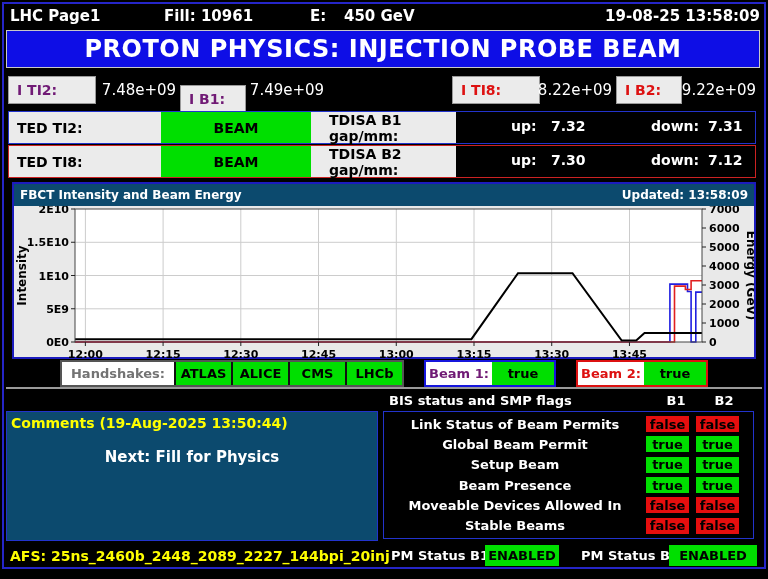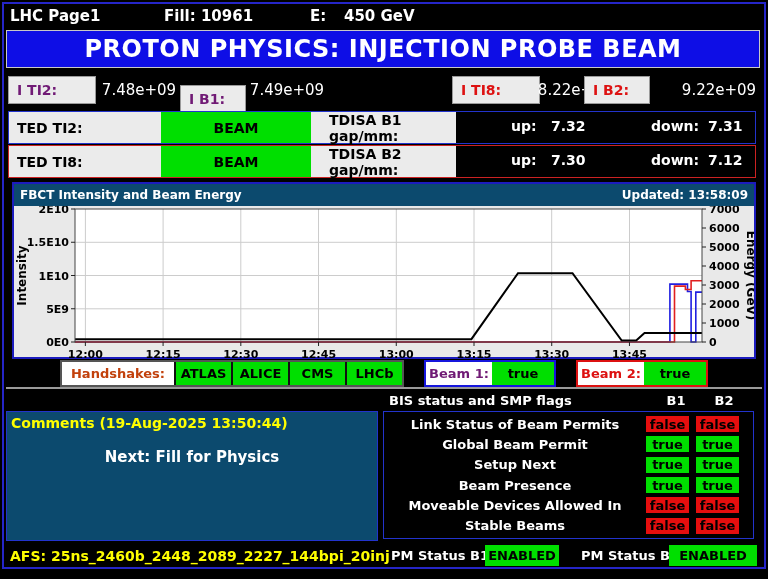--- a/index.html
+++ b/index.html
@@ -47,21 +47,21 @@
                   justify-content:space-between;padding:0 6px;font-size:12px;font-weight:bold;color:#fff;}
   .chart-body{position:relative;width:740px;height:156px;}
   .chart-body svg{position:absolute;left:0;top:0;}
   .tick{font:bold 11px "DejaVu Sans",sans-serif;fill:#000;}
   .axis-title{font:bold 12px "DejaVu Sans",sans-serif;fill:#000;}
 
   
   .hs-row{position:absolute;left:0;top:361px;width:768px;height:25px;display:flex;
           align-items:center;justify-content:center;gap:20px;}
   .hs-group{display:flex;height:23px;background:#fff;border:2px solid #555;}
-  .hs-label{color:#c2410c;font-size:13px;font-weight:bold;display:flex;align-items:center;padding:0 9px;}
+  .hs-label{color:#737373;font-size:13px;font-weight:bold;display:flex;align-items:center;padding:0 9px;}
   .hs-exp{width:55px;background:#00df00;border-left:2px solid #111;color:#000;font-size:13px;
           font-weight:bold;display:flex;align-items:center;justify-content:center;}
   .beam-group{display:flex;height:23px;}
   .bg-blue{border:2px solid #1616dd;} .bg-red{border:2px solid #dd1111;}
   .beam-label{width:66px;background:#fff;font-size:13px;font-weight:bold;display:flex;
               align-items:center;justify-content:center;}
   .beam-val{width:62px;background:#00df00;color:#000;font-size:13px;font-weight:bold;
             display:flex;align-items:center;justify-content:center;}
 
   .sep{position:absolute;left:6px;top:387px;width:756px;height:2px;background:#9a9a9a;}
@@ -97,40 +97,41 @@
 <body>
 
 <div class="screen">
   <div class="screen-border"></div>
 
   <div class="topbar">
     <span class="t-app">LHC Page1</span>
     <span class="t-fill">Fill: 10961</span>
     <span class="t-elab">E:</span>
     <span class="t-eval">450 GeV</span>
+    <span class="t-date">19-08-25 13:58:09</span>
   </div>
 
   <div class="banner">
     <span>PROTON PHYSICS: INJECTION PROBE BEAM</span>
   </div>
 
   <div class="irow">
     <div class="ibox blue-t" style="left:8px;width:78px;">
         <span>I TI2:</span>
       </div>
     <div class="ival" style="left:98px;width:82px;">7.48e+09</div>
     <div class="ibox blue-t" style="left:180px;width:56px;margin-top:9px;">
         <span>I B1:</span>
       </div>
     <div class="ival" style="left:246px;width:82px;">7.49e+09</div>
     <div class="ibox red-t" style="left:452px;width:78px;">
         <span>I TI8:</span>
       </div>
     <div class="ival" style="left:534px;width:82px;">8.22e+09</div>
-    <div class="ibox red-t" style="left:584px;width:56px;">
+    <div class="ibox red-t" style="left:616px;width:56px;">
         <span>I B2:</span>
       </div>
     <div class="ival" style="left:678px;width:82px;">9.22e+09</div>
   </div>
 
   <div class="ted ted1">
     <div class="lbox">TED TI2:</div>
     <div class="beam">BEAM</div>
     <div class="gbox">TDISA B1 gap/mm:</div>
     <div class="dark">
@@ -259,21 +260,21 @@
       <div class="bl">Link Status of Beam Permits</div>
       <div class="flag red">false</div>
       <div class="flag red">false</div>
     </div>
     <div class="bis-row">
       <div class="bl">Global Beam Permit</div>
       <div class="flag green">true</div>
       <div class="flag green">true</div>
     </div>
     <div class="bis-row">
-      <div class="bl">Setup Next</div>
+      <div class="bl">Setup Beam</div>
       <div class="flag green">true</div>
       <div class="flag green">true</div>
     </div>
     <div class="bis-row">
       <div class="bl">Beam Presence</div>
       <div class="flag green">true</div>
       <div class="flag green">true</div>
     </div>
     <div class="bis-row">
       <div class="bl">Moveable Devices Allowed In</div>

